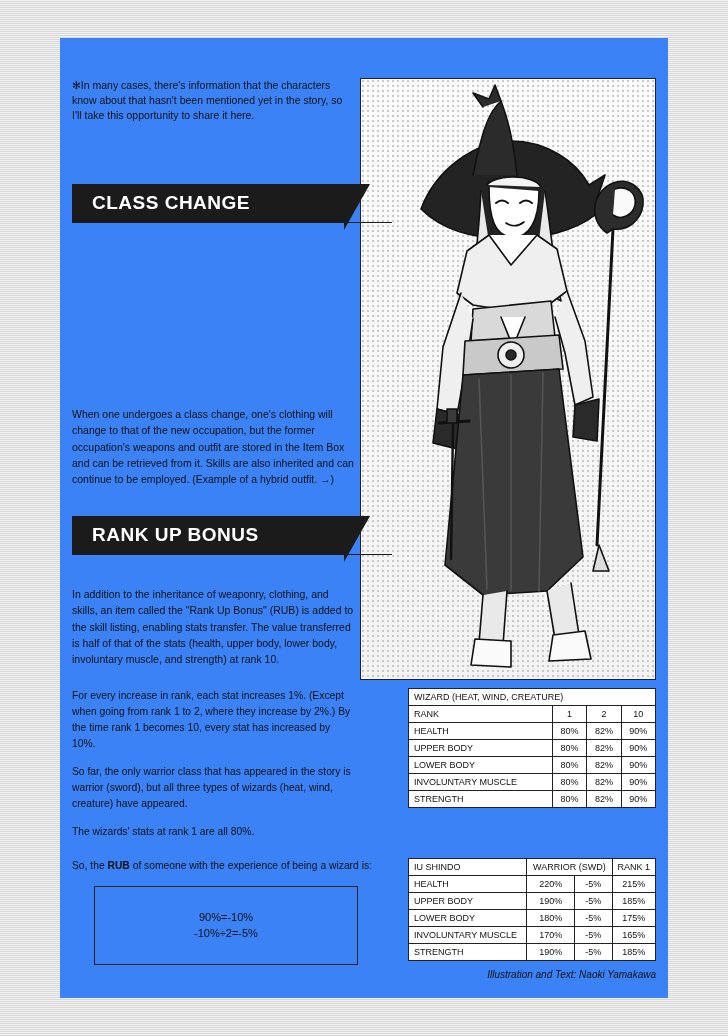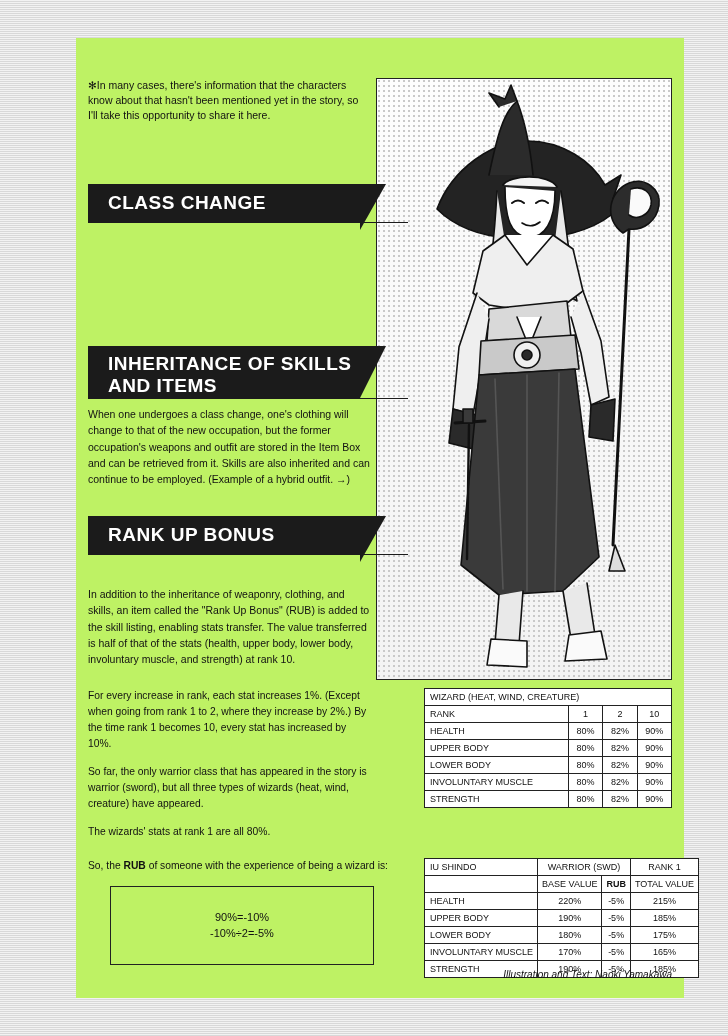--- a/index.html
+++ b/index.html
@@ -7,23 +7,23 @@
   body {
     width:728px; height:1036px;
     background:
       repeating-linear-gradient(0deg, #d8d8d8 0px, #d8d8d8 1px, #f2f2f2 1px, #f2f2f2 2px);
     font-family:"Liberation Sans", sans-serif;
     color:#111;
     overflow:hidden;
   }
   .page {
     position:absolute;
-    left:76px; top:38px;
+    left:60px; top:38px;
     width:608px; height:960px;
-    background:#bef264;
+    background:#3b82f6;
   }
   
   .top-note {
     position:absolute; left:12px; top:40px; width:278px;
     font-size:10.5px; line-height:1.45; color:#111;
   }
 
   .banner {
     position:relative;
     margin-left:12px;
@@ -201,28 +201,20 @@
   </div>
 
   <div class="sec1">
     <div class="banner">
       <div class="banner-title">CLASS CHANGE</div>
       <div class="tail"></div>
       <div class="tail-line"></div>
     </div>
   </div>
 
-  <div class="sec2">
-    <div class="banner two-line">
-      <div class="banner-title">INHERITANCE OF SKILLS
-AND ITEMS</div>
-      <div class="tail"></div>
-      <div class="tail-line"></div>
-    </div>
-  </div>
   <div class="body-text sec2-text">When one undergoes a class change, one's clothing will change to that of the new occupation, but the former occupation's weapons and outfit are stored in the Item Box and can be retrieved from it. Skills are also inherited and can continue to be employed. (Example of a hybrid outfit. →)</div>
 
   <div class="sec3">
     <div class="banner">
       <div class="banner-title">RANK UP BONUS</div>
       <div class="tail"></div>
       <div class="tail-line"></div>
     </div>
   </div>
   <div class="body-text sec3-text">In addition to the inheritance of weaponry, clothing, and skills, an item called the "Rank Up Bonus" (RUB) is added to the skill listing, enabling stats transfer. The value transferred is half of that of the stats (health, upper body, lower body, involuntary muscle, and strength) at rank 10.</div>
@@ -292,26 +284,20 @@
 
     <div class="tbl2">
       <table class="stats">
         <tbody>
           <tr>
             <td class="rowhead">IU SHINDO</td>
             <td colspan="2">WARRIOR (SWD)</td>
             <td>RANK 1</td>
           </tr>
           <tr>
-            <td class="rowhead"></td>
-            <td>BASE VALUE</td>
-            <td class="bold">RUB</td>
-            <td>TOTAL VALUE</td>
-          </tr>
-          <tr>
             <td class="rowhead">HEALTH</td>
             <td>220%</td>
             <td>-5%</td>
             <td>215%</td>
           </tr>
           <tr>
             <td class="rowhead">UPPER BODY</td>
             <td>190%</td>
             <td>-5%</td>
             <td>185%</td>

